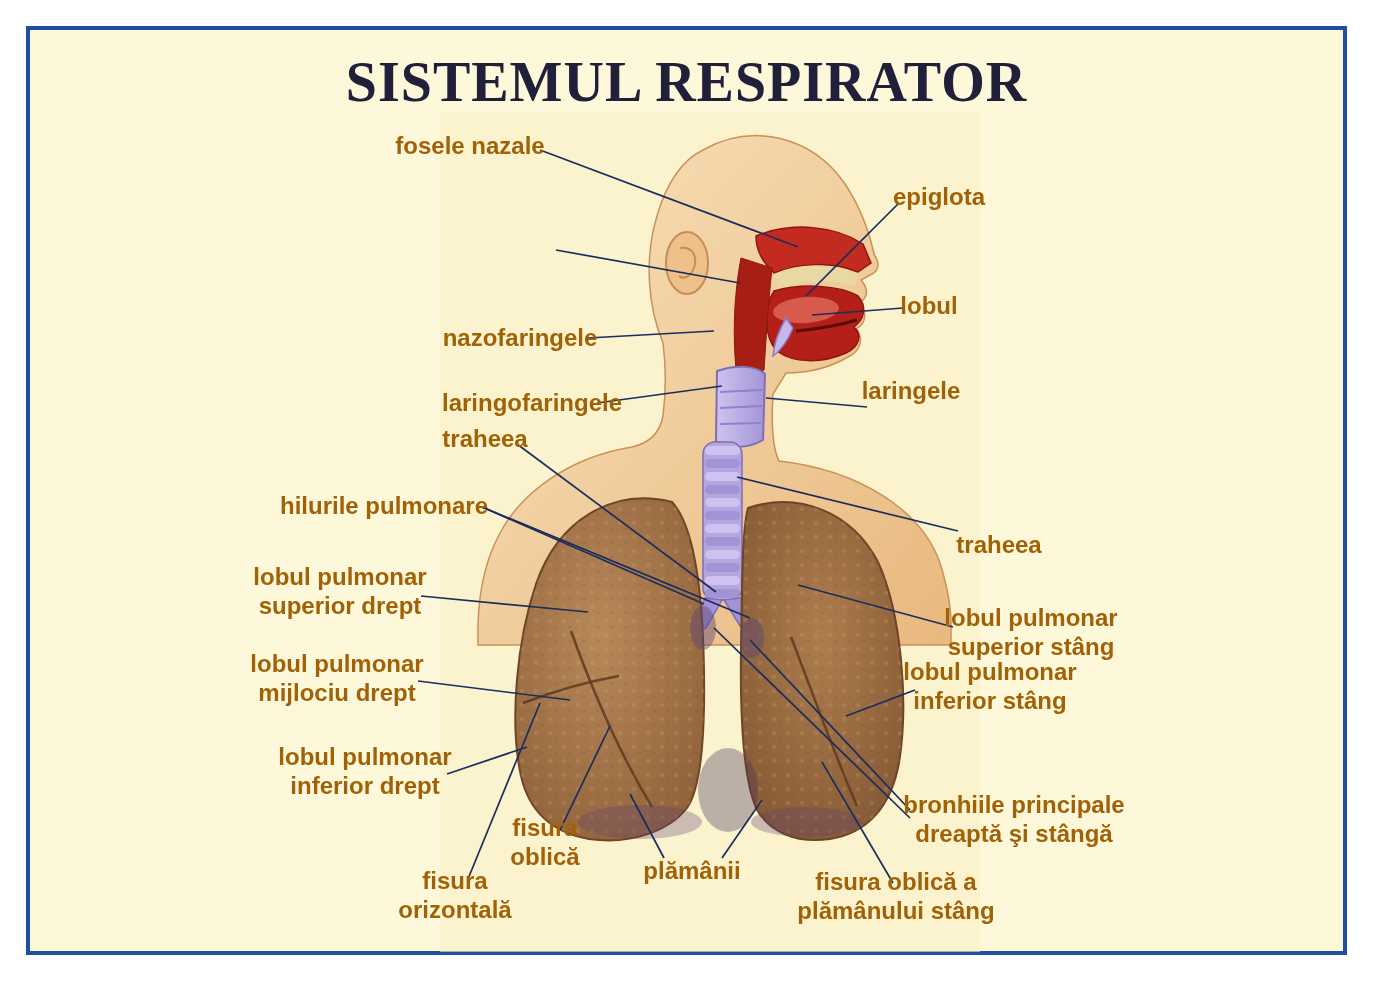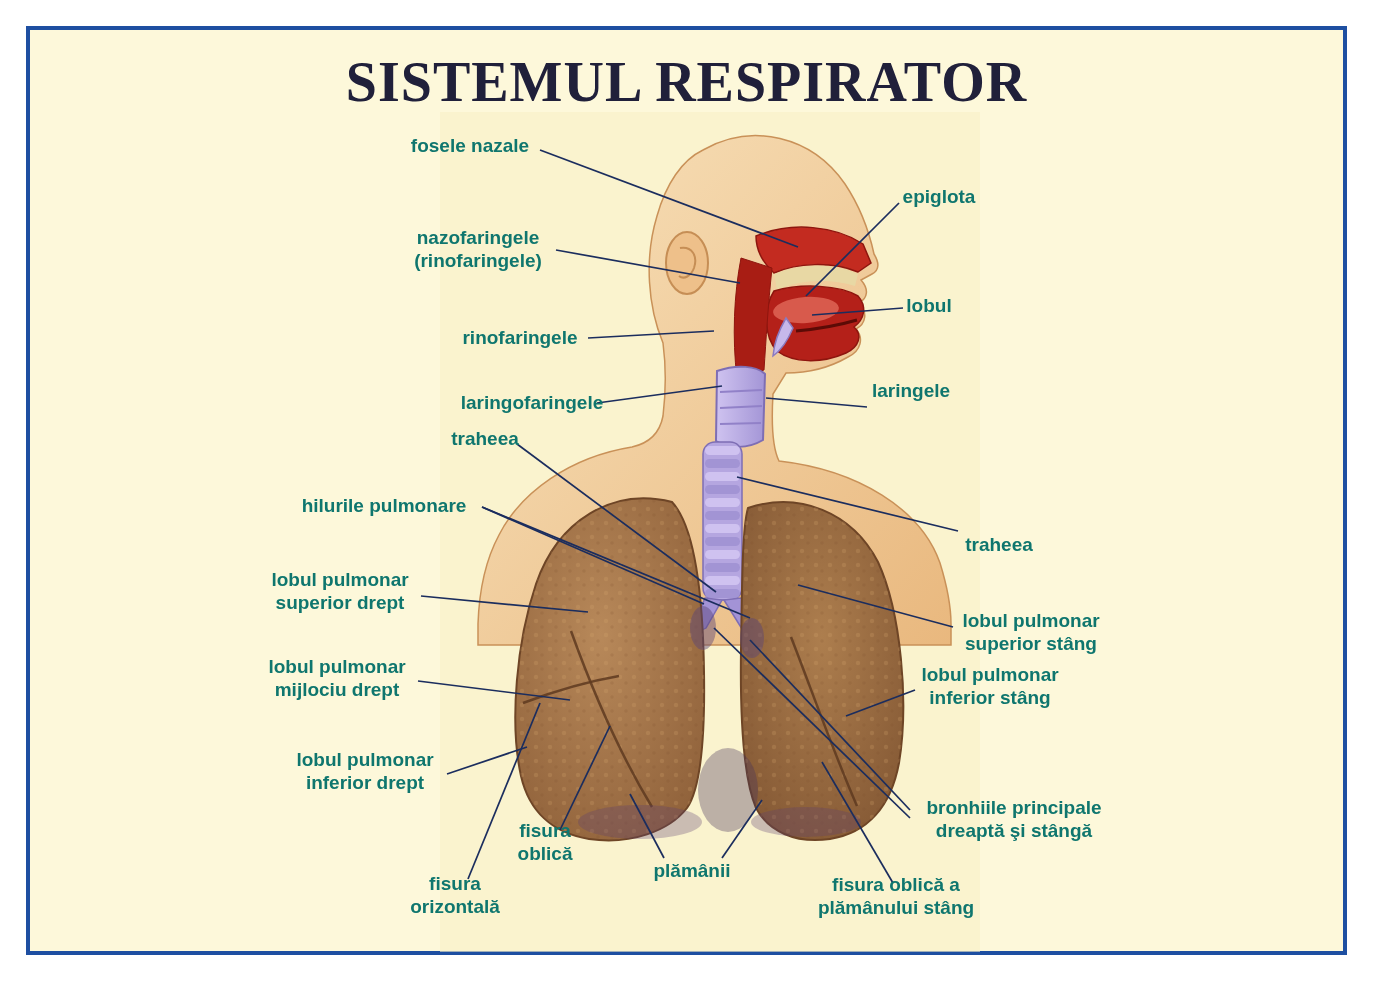--- a/index.html
+++ b/index.html
@@ -38,23 +38,23 @@
   }
   .figure{
     position:absolute;
     left:0;top:0;width:1373px;height:981px;
     z-index:2;
   }
   .label{
     position:absolute;
     transform:translate(-50%,-50%);
     font-weight:bold;
-    font-size:19px;
+    font-size:24px;
     line-height:1.2;
-    color:#0f766e;
+    color:#a16207;
     white-space:pre-line;
     text-align:center;
     z-index:4;
   }
 </style>
 </head>
 <body>
 
 <div class="page">
 
@@ -180,23 +180,21 @@
       <line x1="958" y1="531" x2="737" y2="477"></line>
       <line x1="953" y1="627" x2="798" y2="585"></line>
       <line x1="915" y1="690" x2="846" y2="716"></line>
       <line x1="910" y1="810" x2="750" y2="640"></line>
       <line x1="910" y1="818" x2="714" y2="628"></line>
       <line x1="893" y1="883" x2="822" y2="762"></line>
     </g>
   </svg>
 
   <div class="label" style="left:470px;top:146px">fosele nazale</div>
-  <div class="label" style="left:478px;top:250px">nazofaringele
-(rinofaringele)</div>
-  <div class="label" style="left:520px;top:338px">rinofaringele</div>
+  <div class="label" style="left:520px;top:338px">nazofaringele</div>
   <div class="label" style="left:532px;top:403px">laringofaringele</div>
   <div class="label" style="left:485px;top:439px">traheea</div>
   <div class="label" style="left:384px;top:506px">hilurile pulmonare</div>
   <div class="label" style="left:340px;top:592px">lobul pulmonar
 superior drept</div>
   <div class="label" style="left:337px;top:679px">lobul pulmonar
 mijlociu drept</div>
   <div class="label" style="left:365px;top:772px">lobul pulmonar
 inferior drept</div>
   <div class="label" style="left:545px;top:843px">fisura

